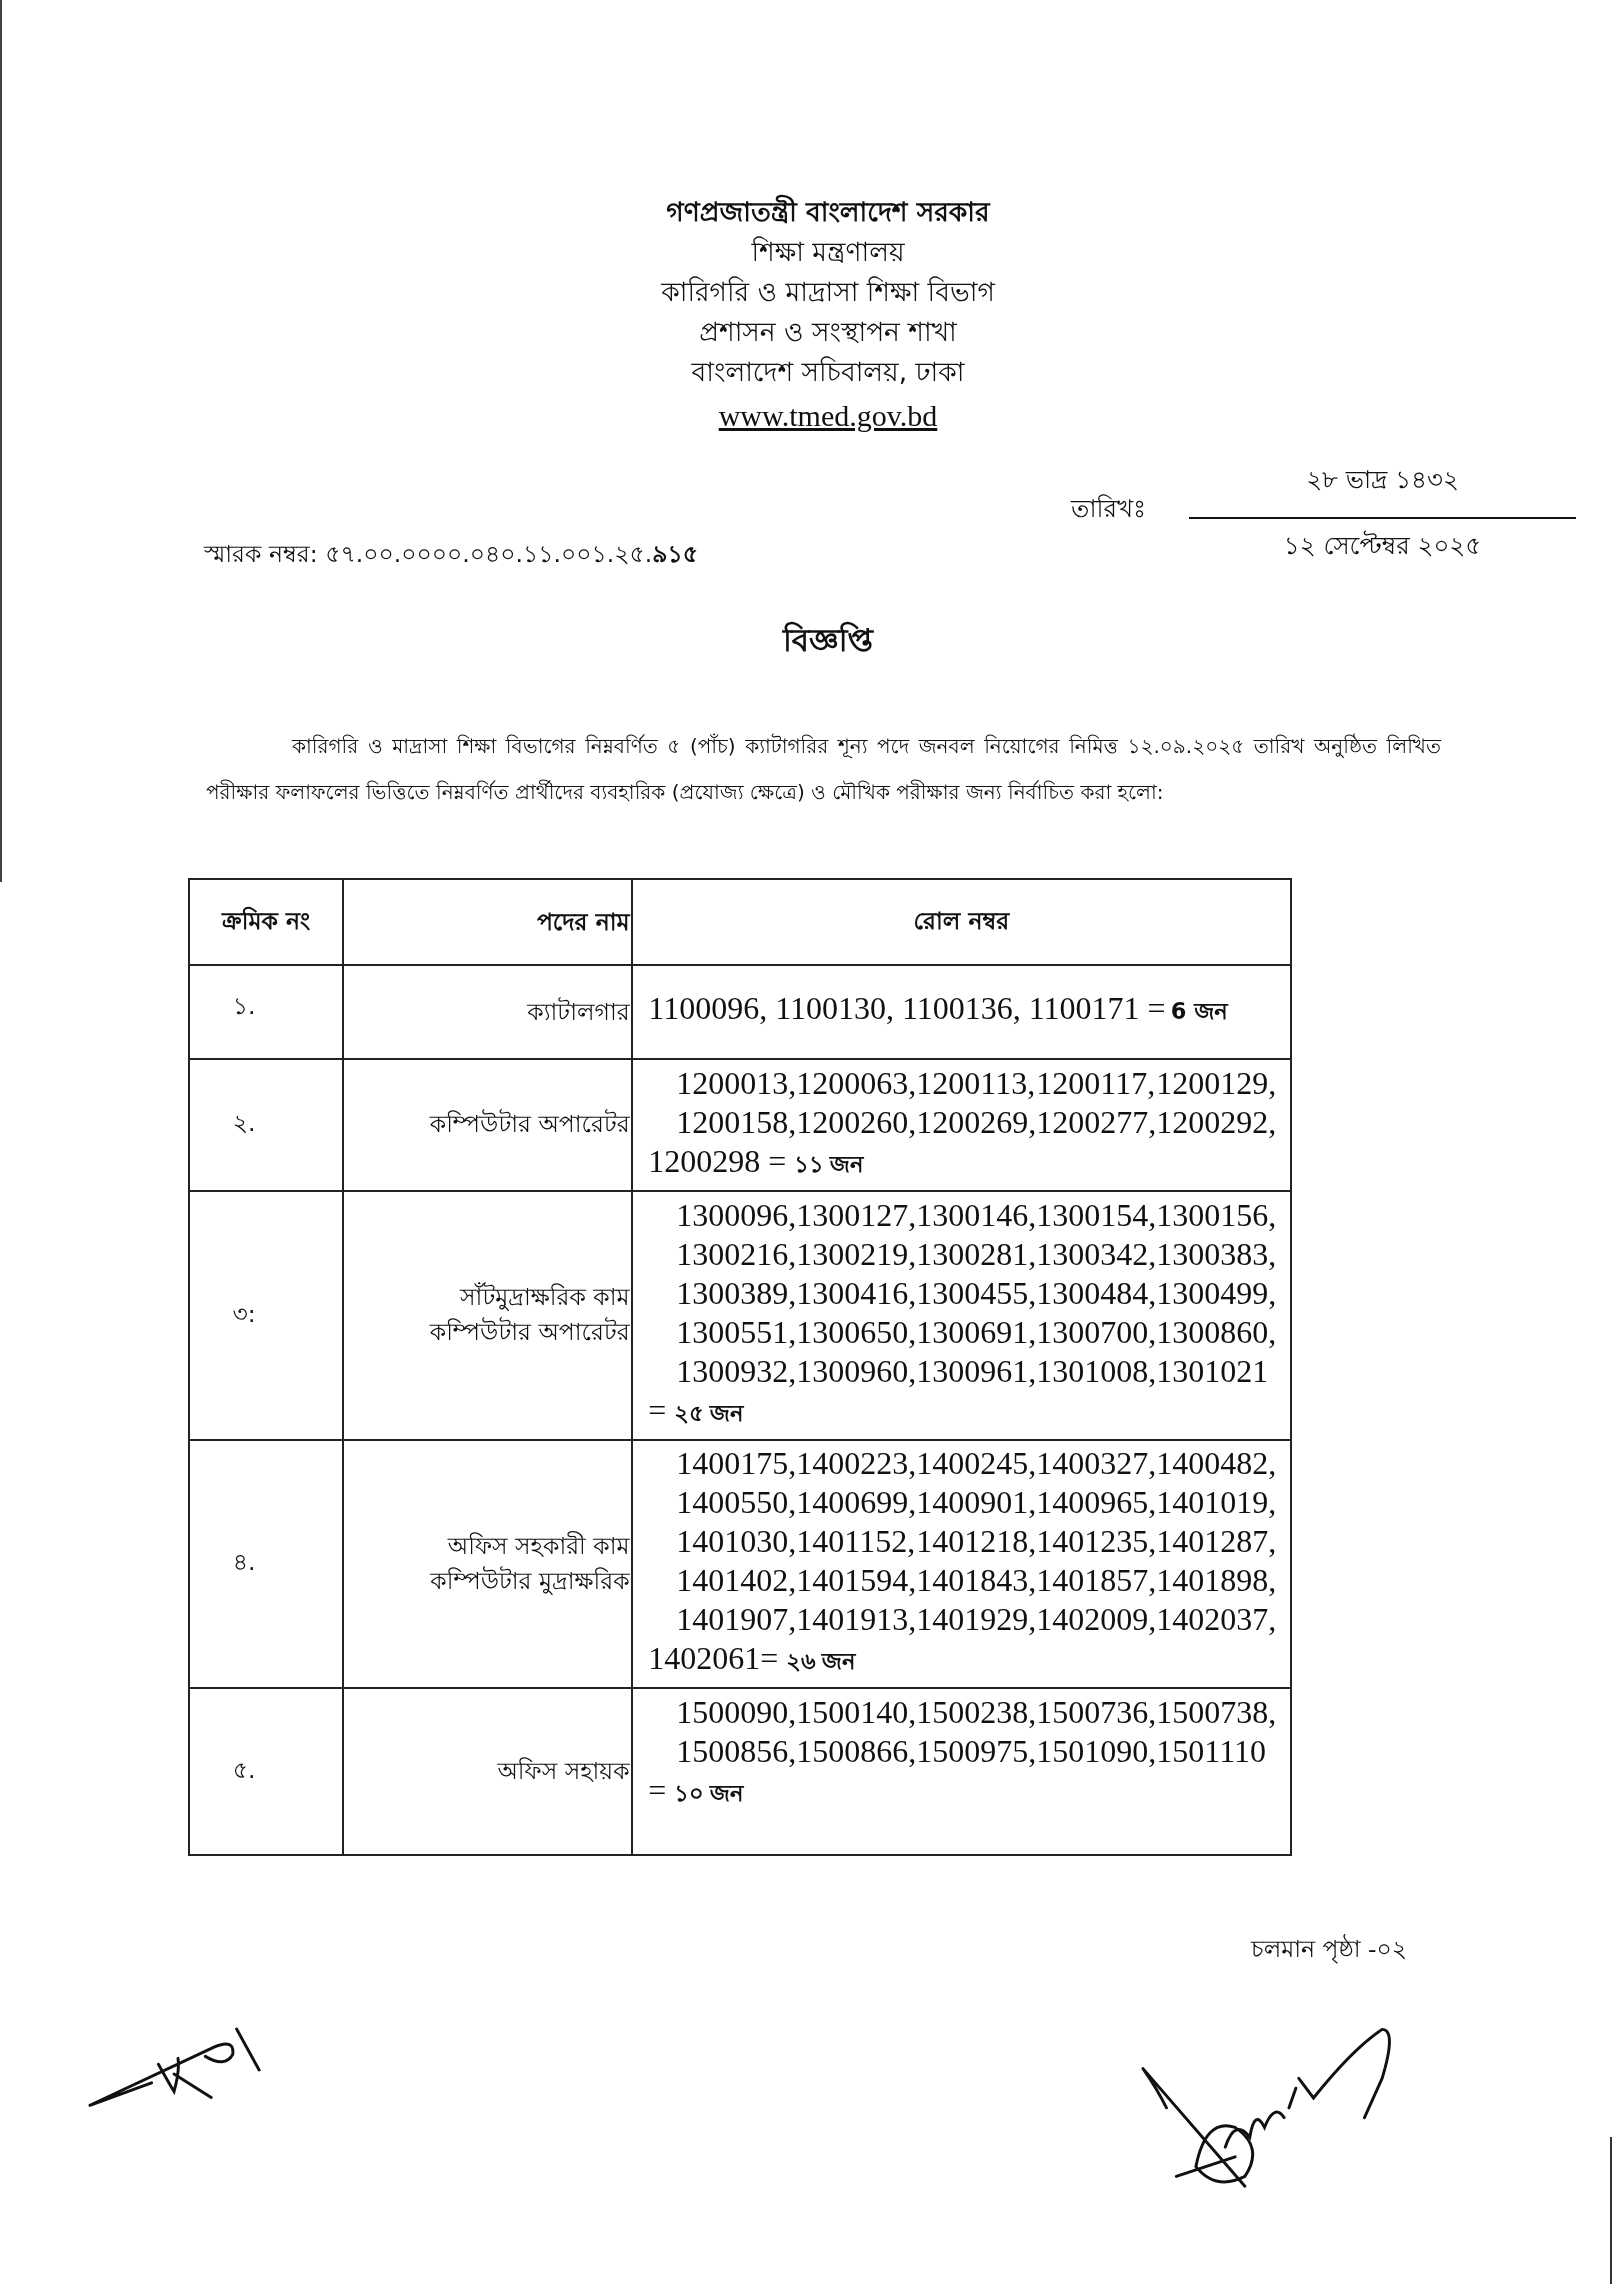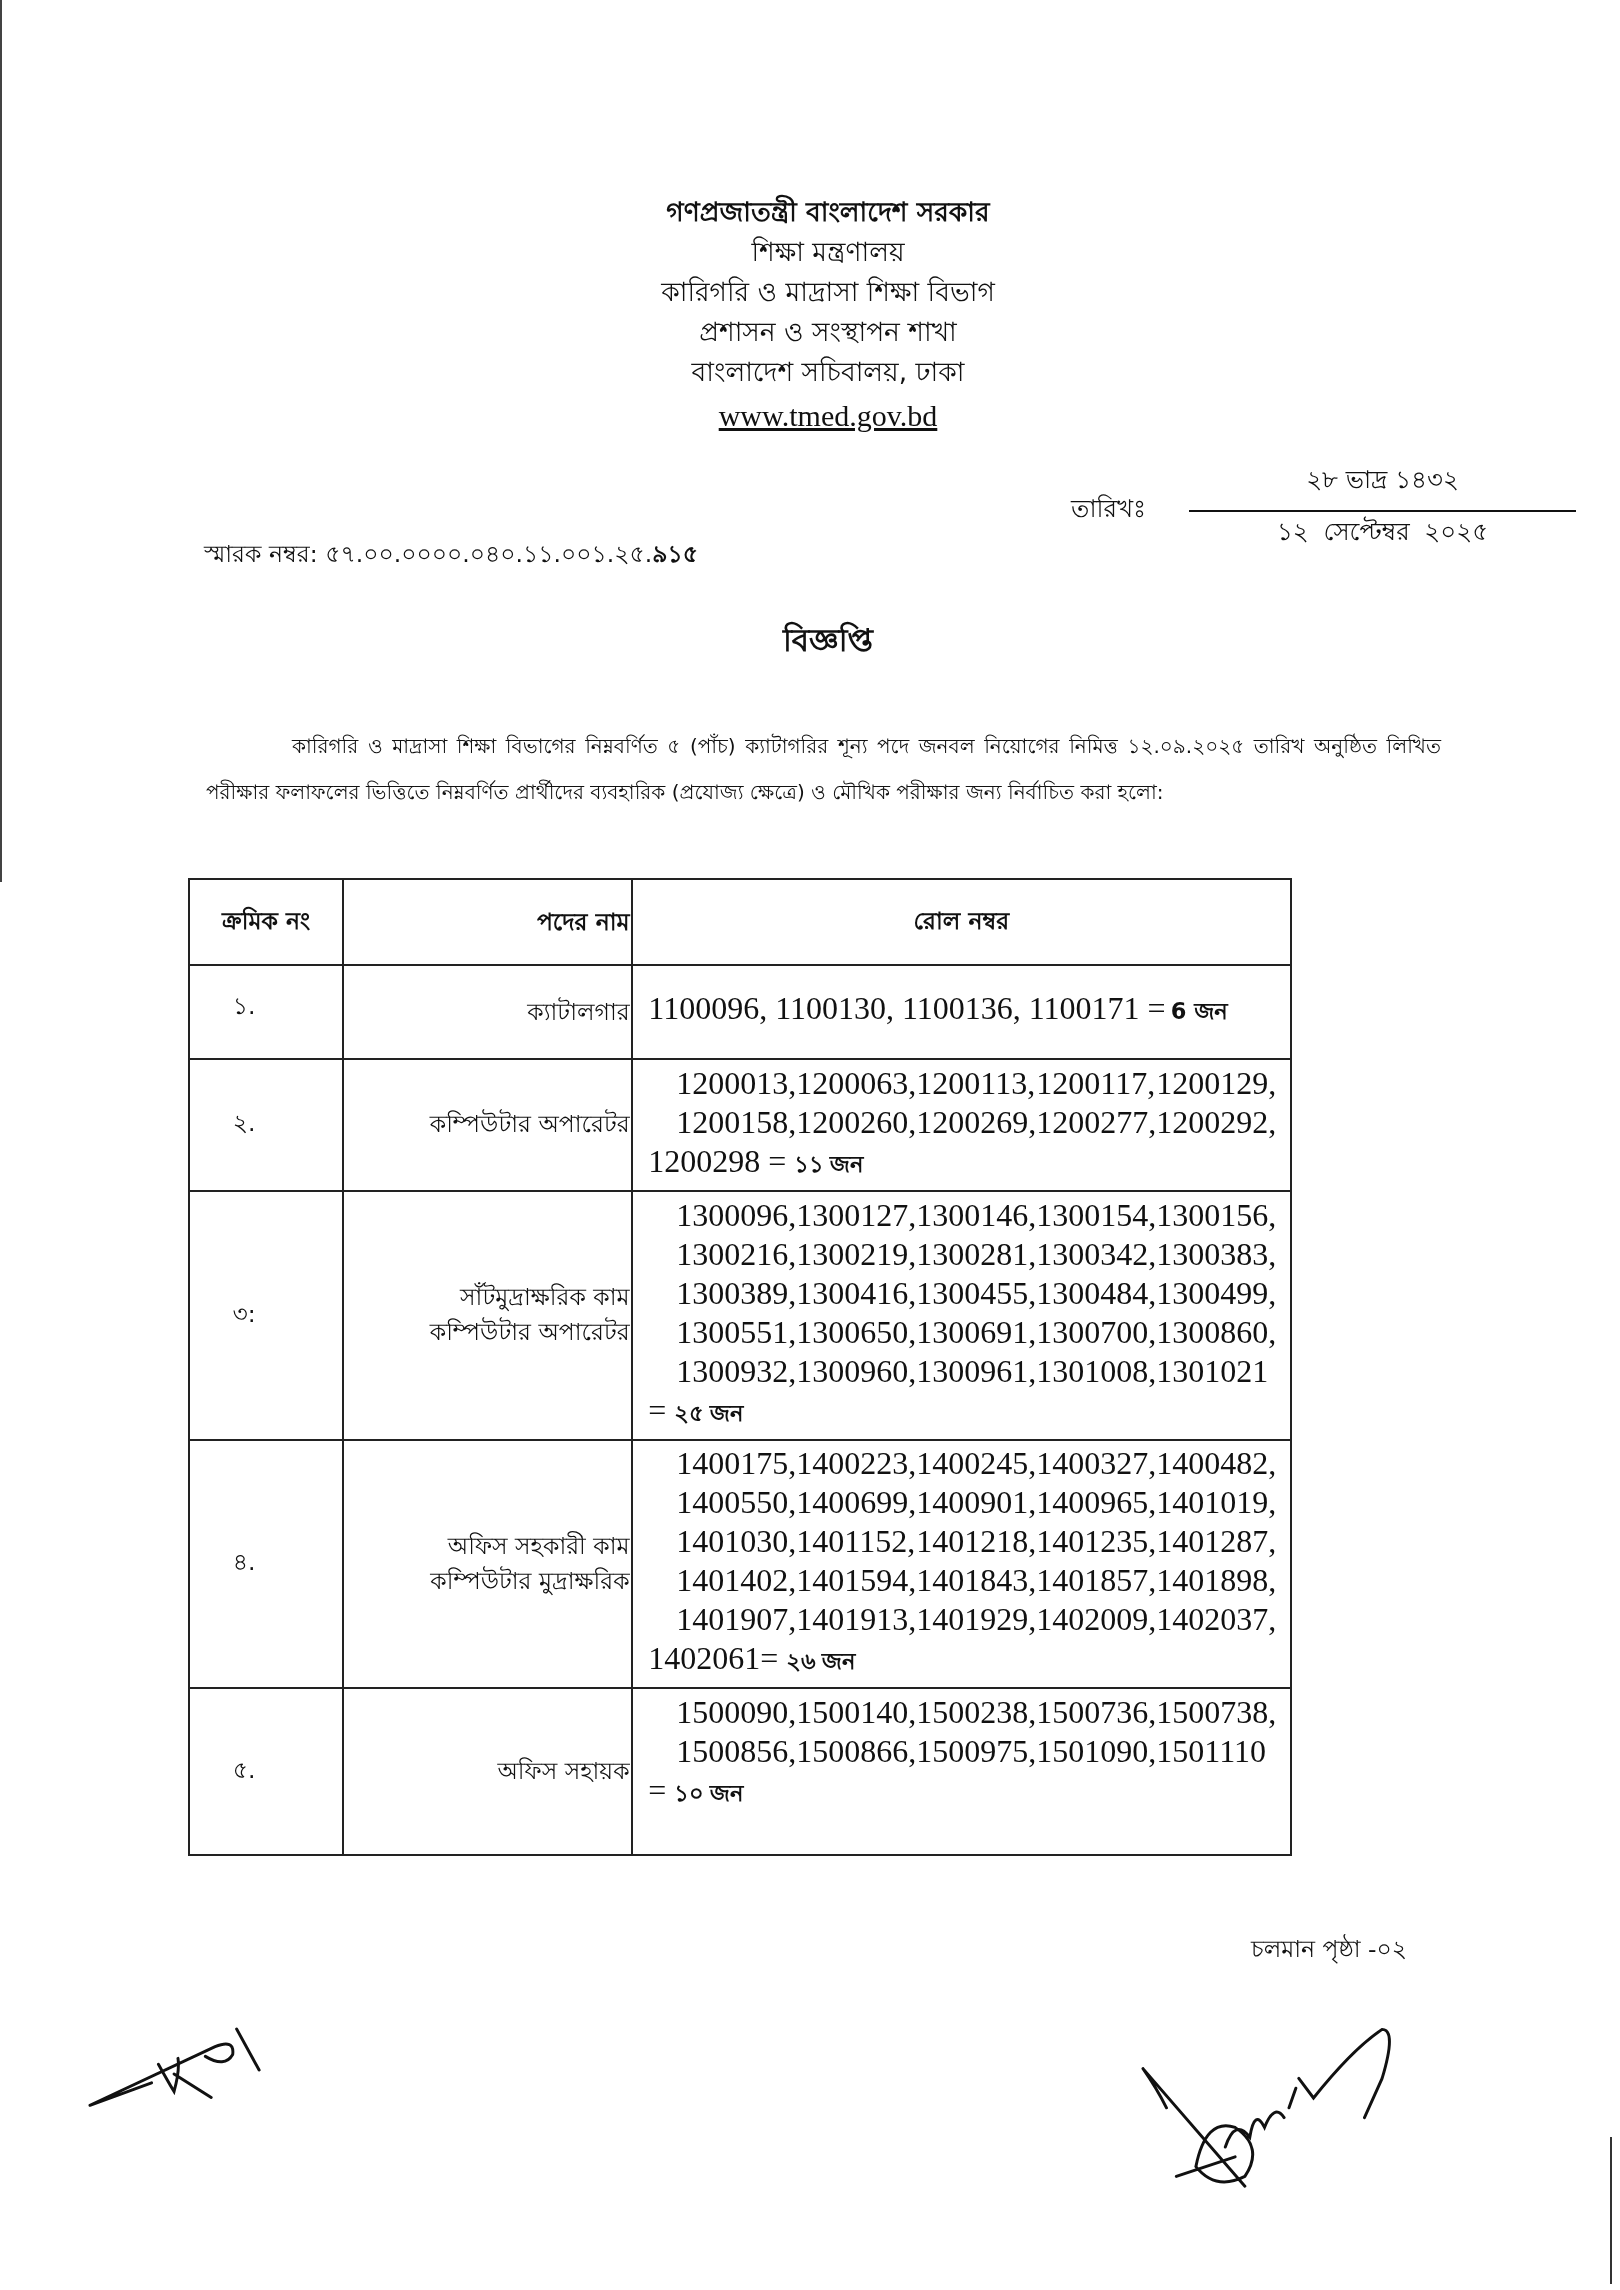--- a/index.html
+++ b/index.html
@@ -29,22 +29,22 @@
     }
     .memo .bold { font-weight: bold; }
     .date-block {
       position: absolute; left: 1071px; top: 461px; width: 412px; height: 88px;
     }
     .date-block .label { position: absolute; left: 0; top: 29px; font-size: 24.5px; }
     .date-block .frac {
       position: absolute; left: 118px; top: 0; width: 387px; text-align: center;
       font-size: 24.5px;
     }
-    .date-block .frac .top { padding-bottom: 9px; border-bottom: 2.9px solid #111; }
-    .date-block .frac .bottom { padding-top: 1px; font-family: Liberation Mono, monospace; }
+    .date-block .frac .top { padding-bottom: 16px; border-bottom: 2.9px solid #111; }
+    .date-block .frac .bottom { padding-top: 8px; }
     .title {
       position: absolute; left: 0; width: 1656px; top: 616px; text-align: center;
       font-size: 31px; font-weight: bold;
     }
     .para {
       position: absolute; left: 206px; top: 723px; width: 1235px;
       font-size: 20px; line-height: 46px; text-align: justify;
     }
     .para .indent { display: inline-block; width: 86px; }
     table.roll {

